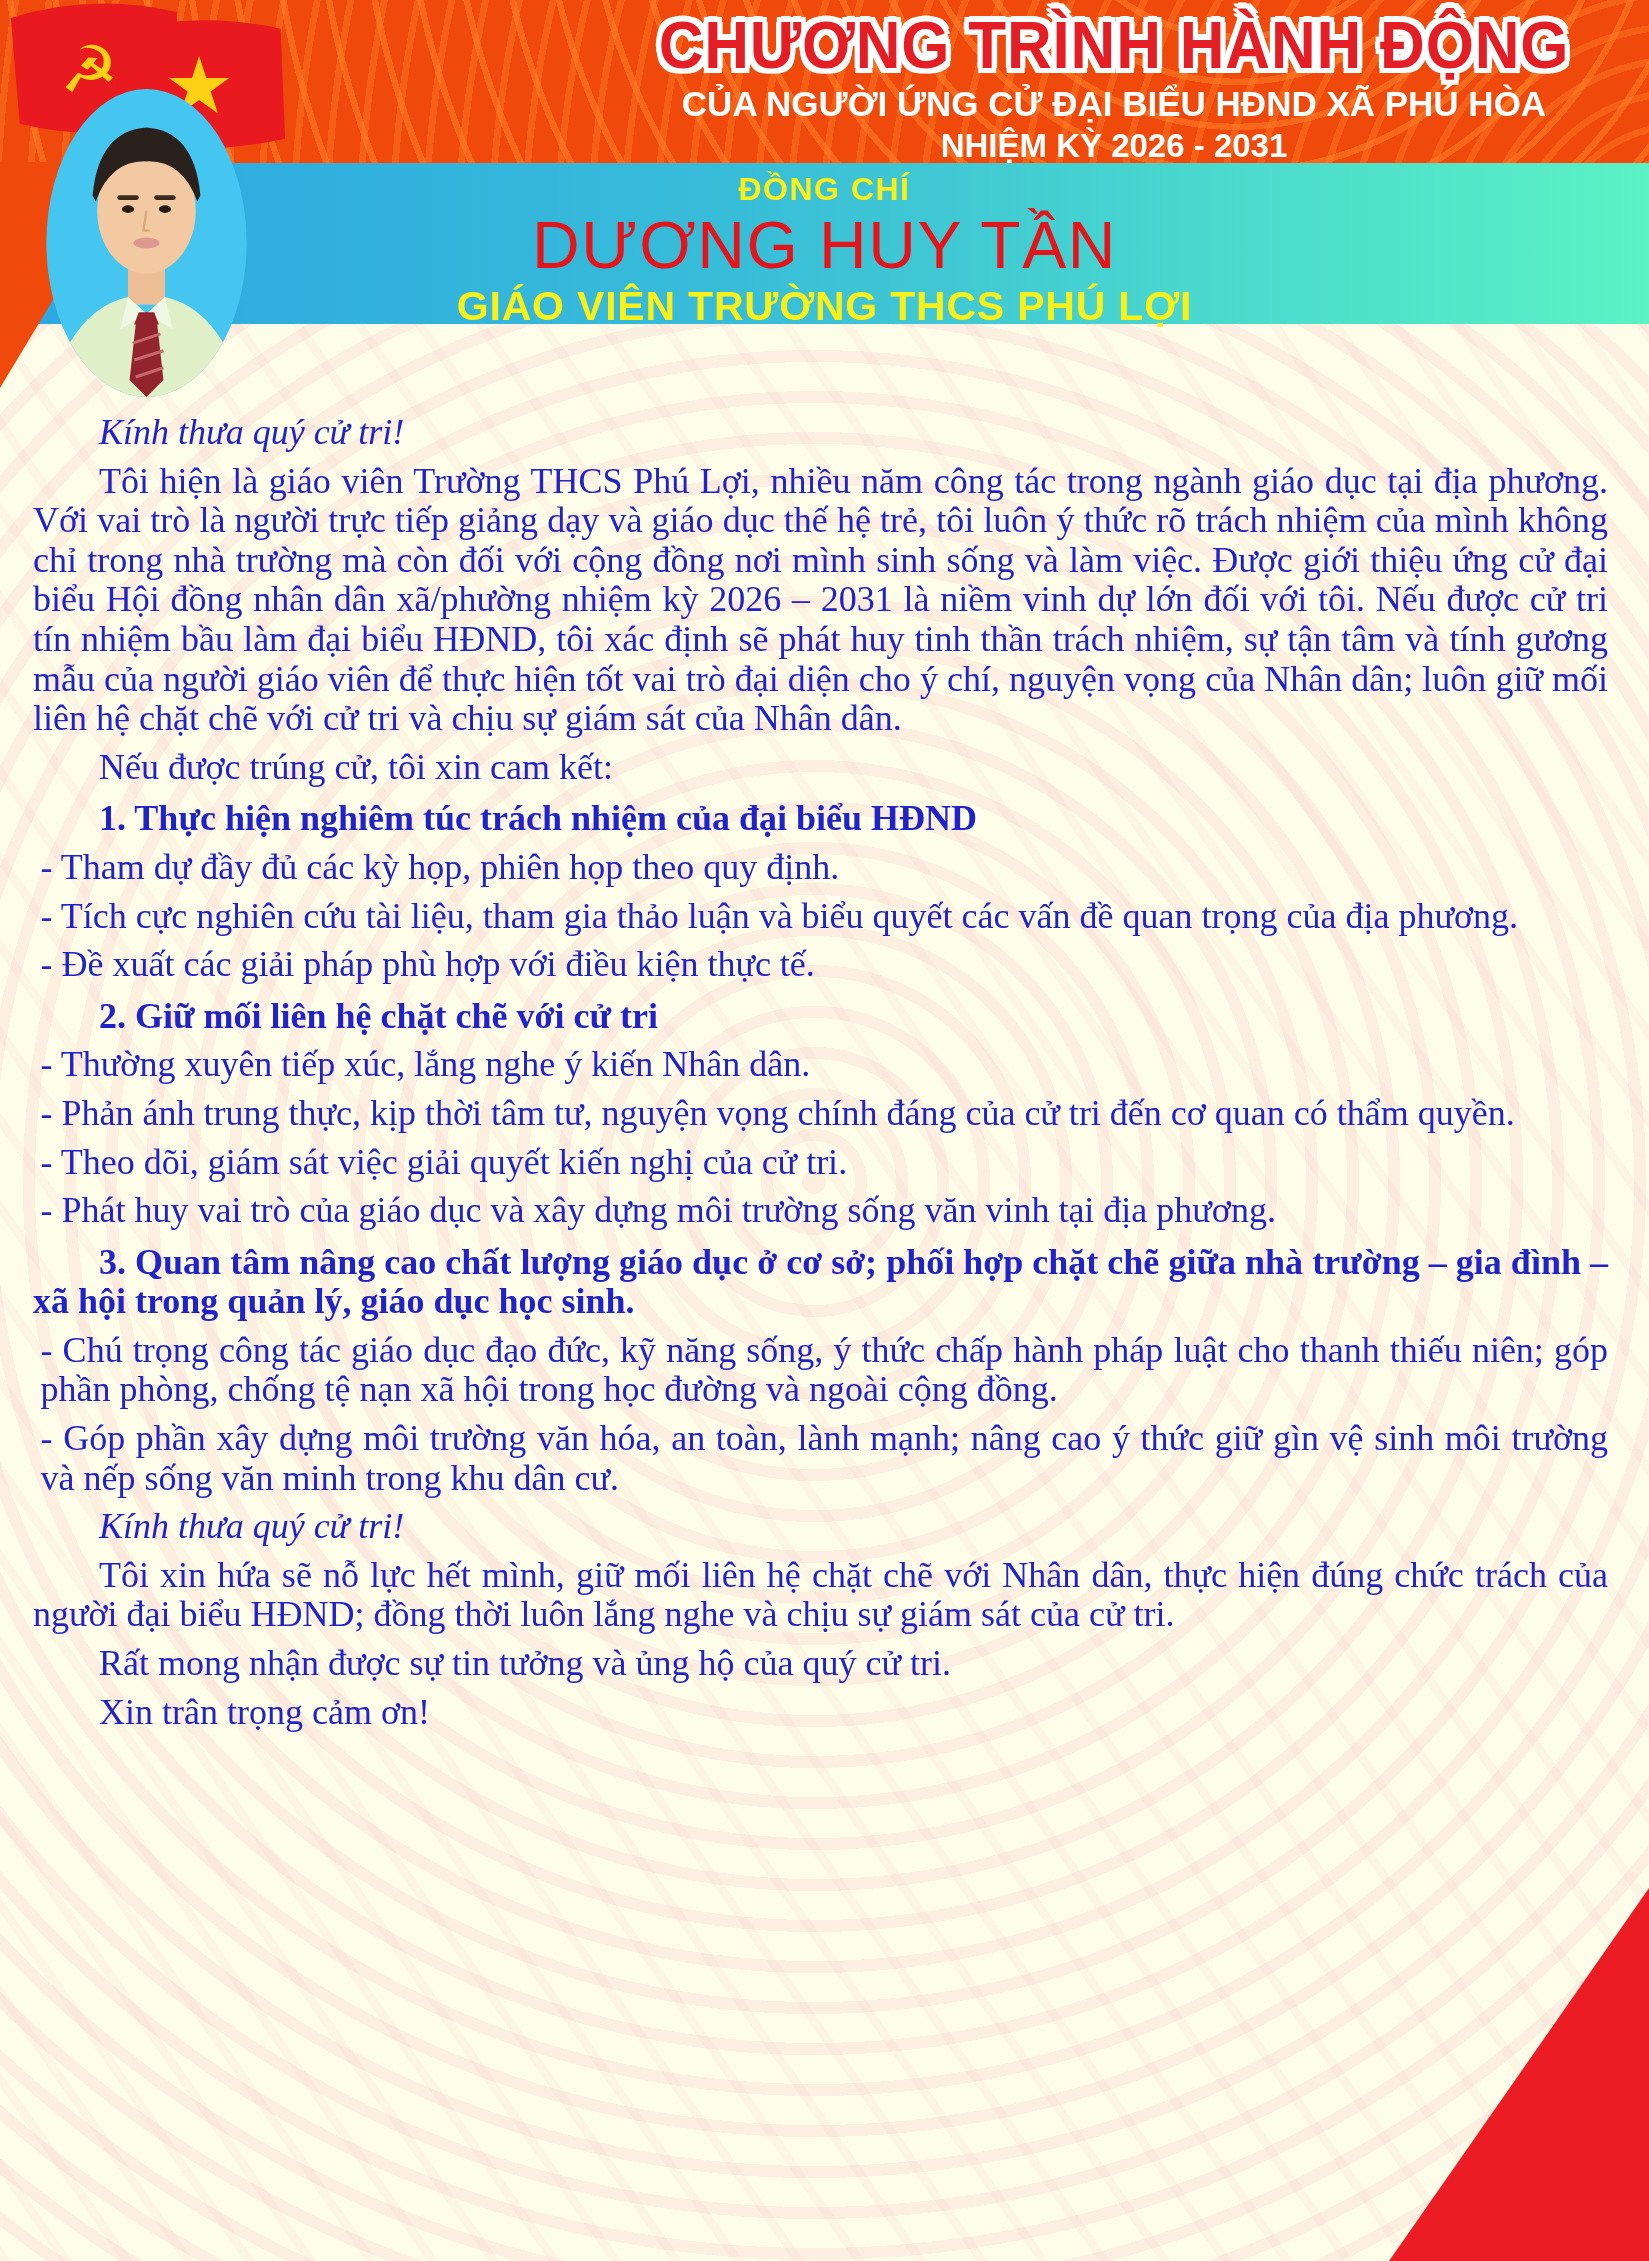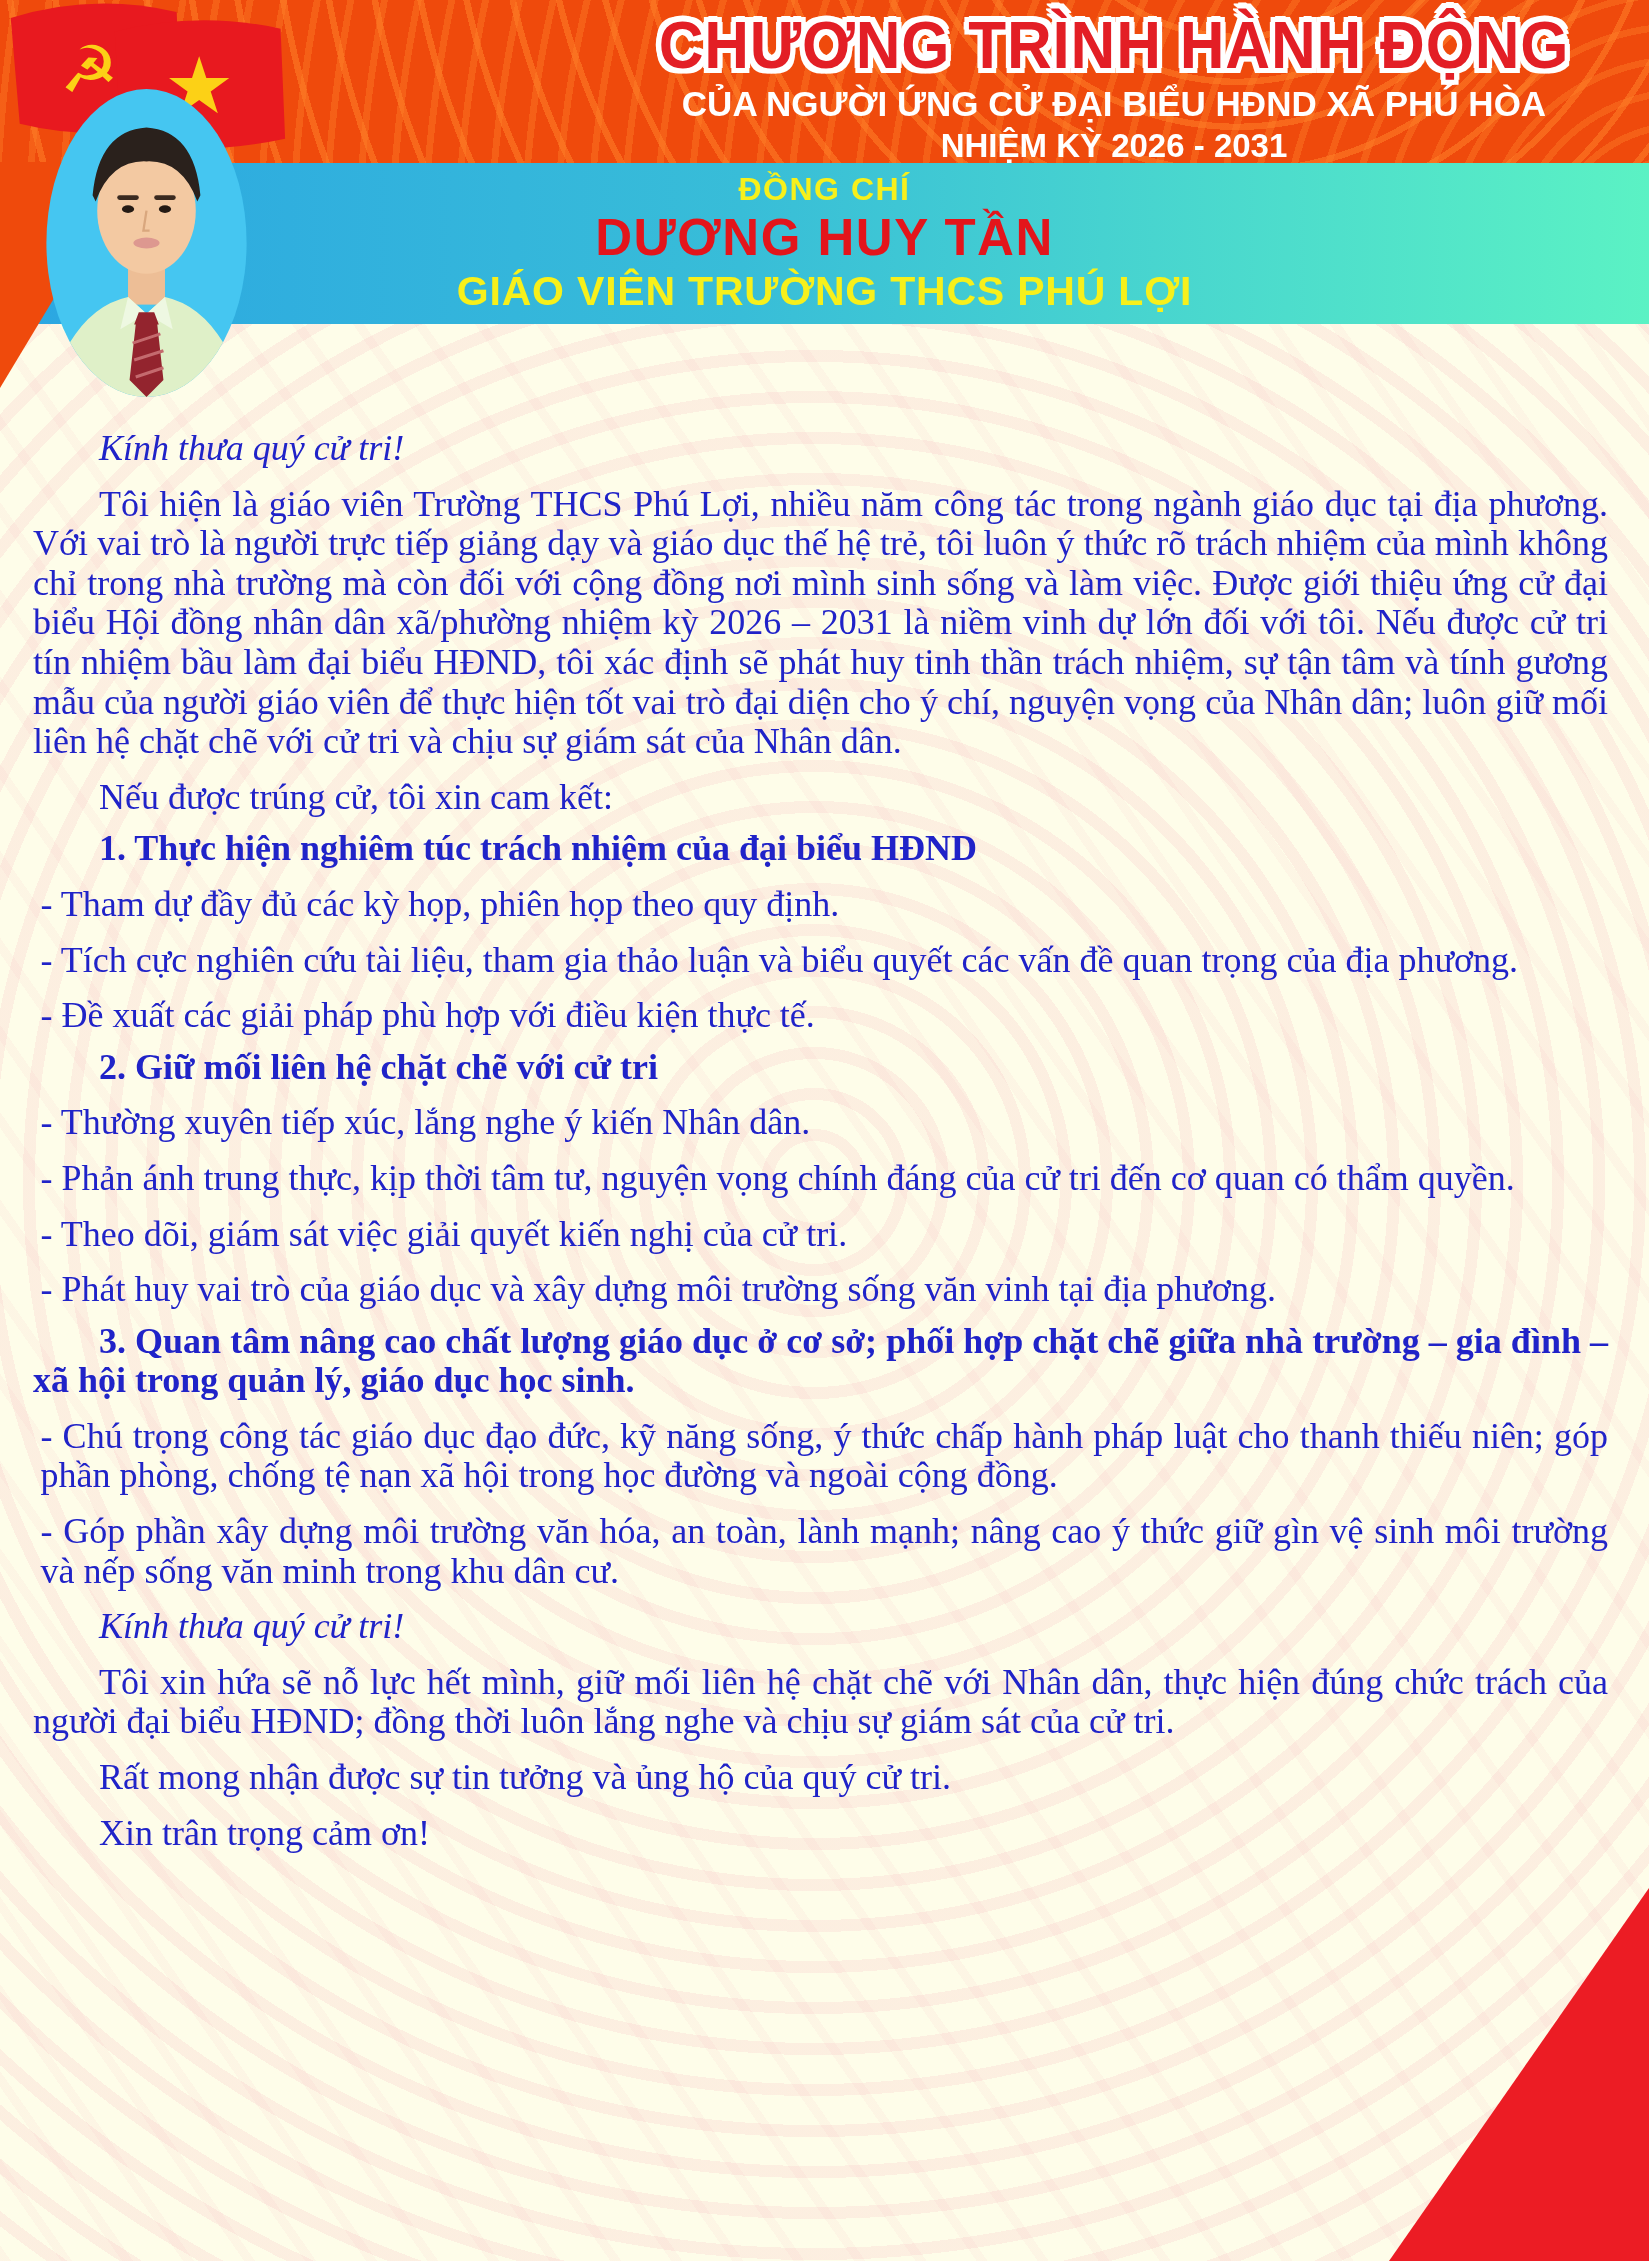--- a/index.html
+++ b/index.html
@@ -23,40 +23,40 @@
   
   .left-wedge{position:absolute;left:0;top:162px;width:136px;height:226px;z-index:2;
     background:#EF4A0C;clip-path:polygon(0 0,100% 0,0 100%);}
 
   
   .banner{position:absolute;left:0;top:163px;width:1649px;height:161px;z-index:1;
     background:linear-gradient(90deg,#2BA6E2 0%,#38BDD8 45%,#5BF2C4 100%);}
   .banner-inner{position:absolute;left:0;right:0;top:7.5px;display:flex;flex-direction:column;
     align-items:center;gap:4.5px;}
   .banner-honorific{font-size:32px;font-weight:bold;color:#F7F01B;letter-spacing:1.5px;}
-  .banner-name{font-size:51px;font-weight:bold;color:#E3151B;letter-spacing:1.5px;line-height:1.0;}
+  .banner-name{font-size:66px;font-weight:normal;color:#E3151B;letter-spacing:1.5px;line-height:1.0;}
   .banner-position{font-size:41px;font-weight:bold;color:#F7F01B;letter-spacing:0.8px;}
 
   
   .flags{position:absolute;left:0;top:0;width:332px;height:392px;z-index:2;}
   .flag-symbol{font-family:"DejaVu Sans",sans-serif;}
 
   
   .photo{position:absolute;left:44px;top:89px;width:205px;height:308px;z-index:3;}
 
   
   .watermark{position:absolute;left:0;top:323px;width:1649px;height:1938px;z-index:0;
     background:
       repeating-radial-gradient(circle at 814px 859px, rgba(243,158,175,.15) 0 12px, rgba(243,158,175,0) 12px 41px),
       repeating-linear-gradient(55deg, rgba(243,158,175,.08) 0 9px, rgba(243,158,175,0) 9px 50px),
       #FEFDE9;}
   .content{position:absolute;left:33px;right:41px;top:413px;z-index:2;
     color:#2023C8;font-family:"Liberation Serif",serif;font-size:36px;line-height:1.10;
     text-align:justify;}
-  .content p{margin:16px 0 9px;text-indent:66px;}
+  .content p{margin:0 0 9px;text-indent:66px;}
   .content p.bullet{text-indent:0;padding-left:7.5px;}
   .content p.salutation{font-style:italic;}
   .content p.heading{font-weight:bold;margin:12px 0 9px;}
 
   
   .corner-red{position:absolute;right:0;bottom:0;width:260px;height:373px;z-index:3;
     background:#EC1C24;clip-path:polygon(100% 0,100% 100%,0 100%);}
 </style>
 </head>
 <body>

